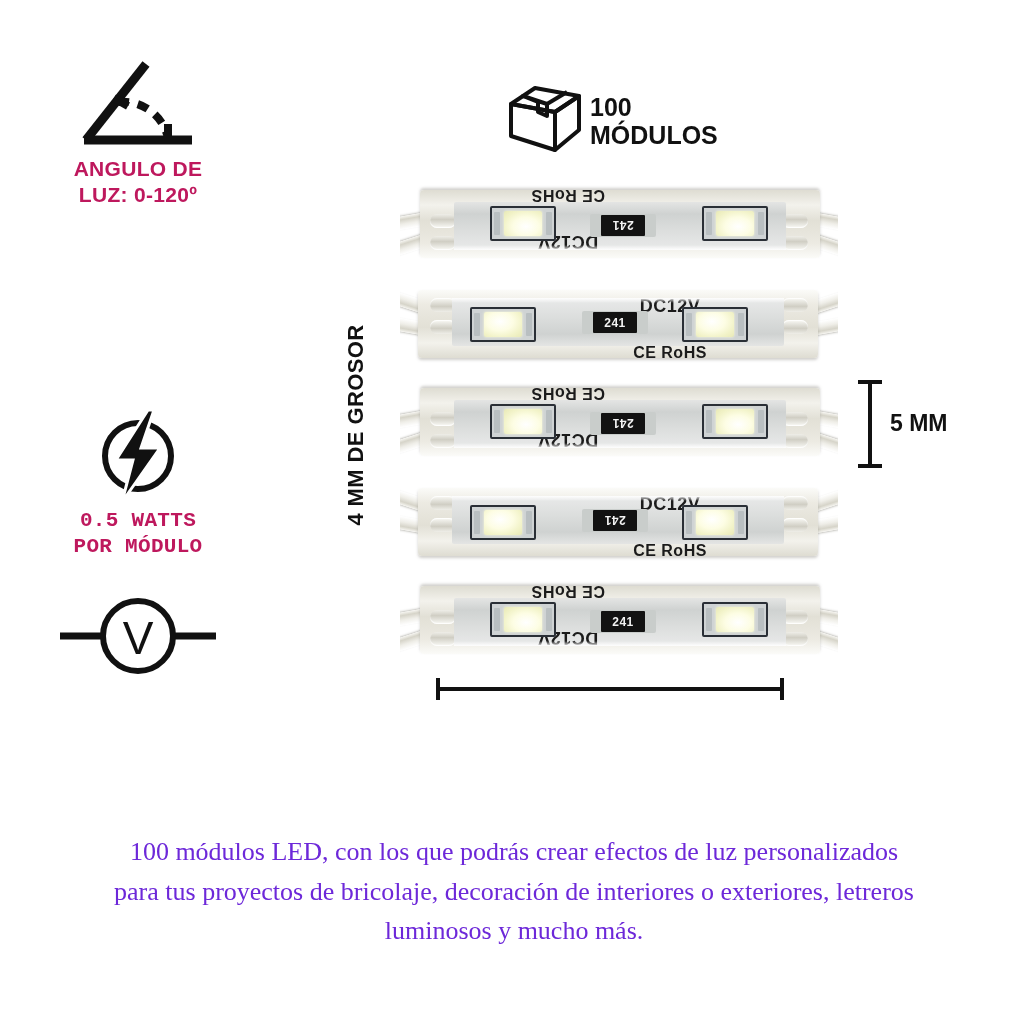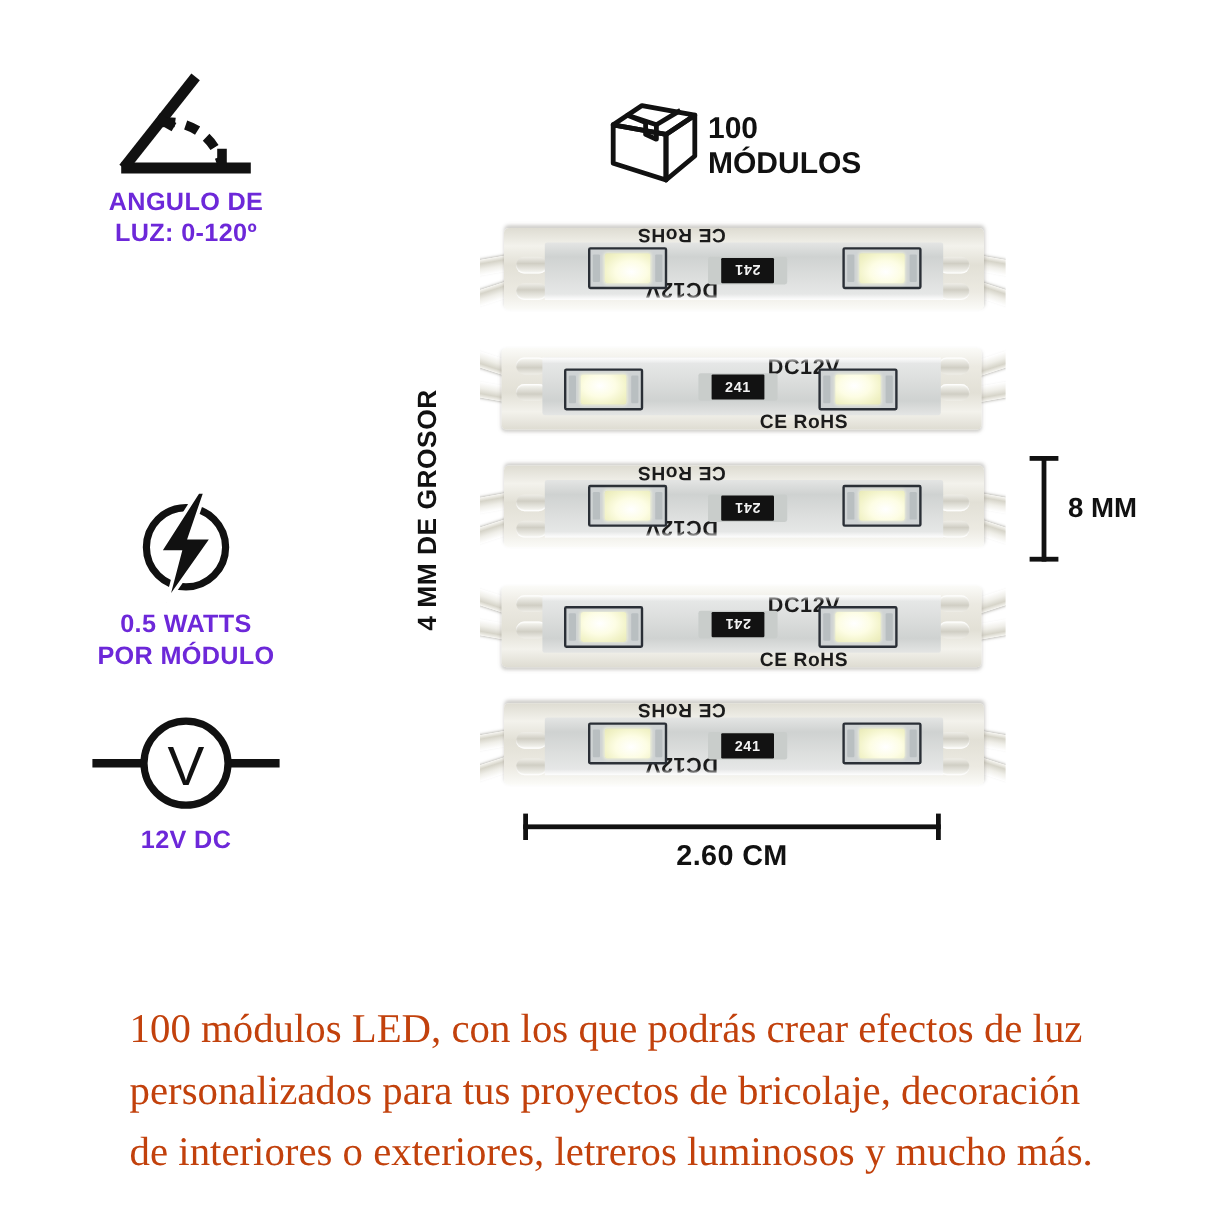--- a/index.html
+++ b/index.html
@@ -10,40 +10,40 @@
     position:relative;
     overflow:hidden;
     -webkit-font-smoothing:antialiased;
   }
   .stage{position:absolute;inset:0;}
 
   
   .feature{
     position:absolute;
     width:260px;
-    left:25px;
+    left:8px;
     text-align:center;
-    color:#6d28d9;
+    color:#be185d;
   }
   .feature .ico{
     height:96px;
     display:flex;align-items:center;justify-content:center;
   }
   .feature .cap{
     font-size:21px;
     font-weight:bold;
     letter-spacing:.3px;
     line-height:1.22;
     margin-top:4px;
     white-space:pre-line;
   }
 
   #feat-angle{top:56px;}
   #feat-ip{top:262px;}
-  #feat-watt{top:408px;}
+  #feat-watt{top:408px;font-family:Liberation Mono, monospace;}
   #feat-volt{top:588px;}
 
   
   #box-header{
     position:absolute;left:505px;top:82px;
     display:flex;align-items:center;gap:5px;
   }
   #box-header .box-label{
     font-size:25px;font-weight:bold;color:#111;line-height:1.14;
     white-space:pre-line;
@@ -163,23 +163,23 @@
   #dim-h .stem{position:absolute;left:0;top:9px;width:348px;height:4px;background:#111;}
   #dim-h .cap{position:absolute;top:0;width:4px;height:22px;background:#111;}
   #dim-h .cap.l{left:0;}
   #dim-h .cap.r{right:0;}
   #dim-h-label{position:absolute;left:436px;top:700px;width:348px;text-align:center;
     font-size:24px;font-weight:bold;color:#111;letter-spacing:.3px;}
 
   
   #description{
     position:absolute;left:108px;top:832px;width:812px;
-    text-align:left;
+    text-align:center;
     font-family:"Liberation Serif", serif;
-    font-size:34px;line-height:1.52;color:#c2410c;
+    font-size:26px;line-height:1.52;color:#6d28d9;
   }
 </style>
 </head>
 <body>
 
 <div class="stage">
 
   <div class="feature" id="feat-angle">
     <div class="ico">
       <svg width="124" height="92" viewBox="0 0 124 92" aria-hidden="true">
@@ -210,21 +210,20 @@
 
   <div class="feature" id="feat-volt">
     <div class="ico">
       <svg width="160" height="80" viewBox="0 0 160 80" aria-hidden="true">
         <line x1="2" y1="40" x2="44" y2="40" stroke="#111" stroke-width="7"></line>
         <line x1="116" y1="40" x2="158" y2="40" stroke="#111" stroke-width="7"></line>
         <circle cx="80" cy="40" r="35" fill="#ffffff" stroke="#111" stroke-width="6"></circle>
         <text x="80" y="58" text-anchor="middle" font-family="Liberation Sans, sans-serif" font-size="46" fill="#111">V</text>
       </svg>
     </div>
-    <div class="cap">12V DC</div>
   </div>
 
   <div id="box-header">
     <div>
       <svg width="80" height="74" viewBox="0 0 80 74" aria-hidden="true">
         <path d="M6 22 L30 6 L74 14 L50 30 Z" fill="none" stroke="#111" stroke-width="4" stroke-linejoin="round"></path>
         <path d="M6 22 L6 54 L50 68 L50 30 Z" fill="none" stroke="#111" stroke-width="4" stroke-linejoin="round"></path>
         <path d="M50 30 L74 14 L74 48 L50 68 Z" fill="none" stroke="#111" stroke-width="4" stroke-linejoin="round"></path>
         <path d="M18 14 L42 22 L42 34 L33 30 L33 20 Z" fill="none" stroke="#111" stroke-width="4" stroke-linejoin="round"></path>
         <path d="M42 22 L62 10" fill="none" stroke="#111" stroke-width="4"></path>
@@ -395,24 +394,23 @@
       </div>
     </div>
 
   </div>
 
   <div id="dim-v">
     <div class="cap t"></div>
     <div class="stem"></div>
     <div class="cap b"></div>
   </div>
-  <div id="dim-v-label">8 MM</div>
+  <div id="dim-v-label">5 MM</div>
 
   <div id="dim-h">
     <div class="cap l"></div>
     <div class="stem"></div>
     <div class="cap r"></div>
   </div>
-  <div id="dim-h-label">2.60 CM</div>
 
   <div id="description">100 módulos LED, con los que podrás crear efectos de luz personalizados para tus proyectos de bricolaje, decoración de interiores o exteriores, letreros luminosos y mucho más.</div>
 
 </div>
 
 </body></html>

